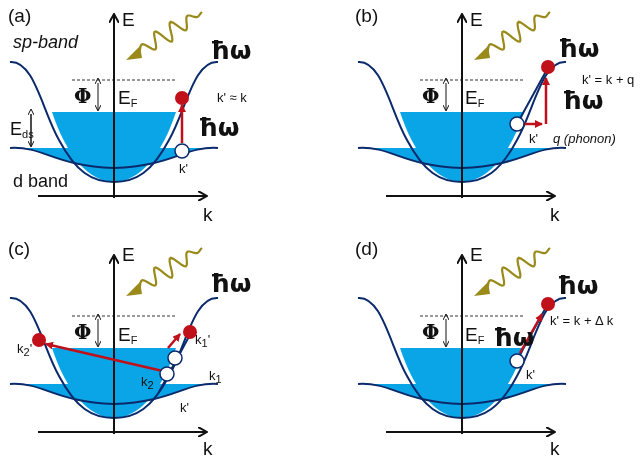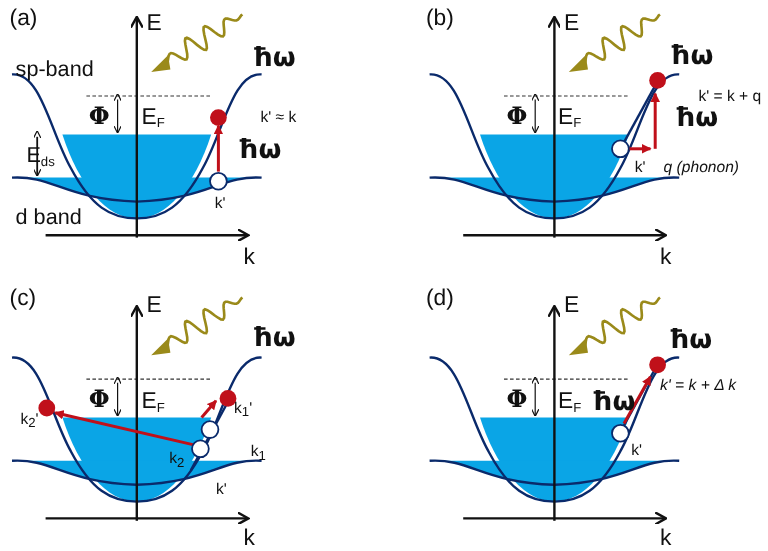--- a/index.html
+++ b/index.html
@@ -8,21 +8,21 @@
   .panel { position: absolute; width: 320px; height: 230px; }
   .panel svg { position: absolute; left: 0; top: 0; width: 320px; height: 230px; overflow: visible; }
   .lbl { position: absolute; color: #111; white-space: nowrap; line-height: 1; font-family: "Liberation Sans", sans-serif; }
   .panel-letter { font-size: 19px; }
   .axis-lbl { font-size: 19px; }
   .band-lbl { font-size: 18px; }
   .phi { font-size: 20px; font-weight: bold; font-family: "DejaVu Serif", serif; }
   .ef { font-size: 19px; }
   .ef sub, .eds sub, .klbl sub { font-size: 11px; vertical-align: -3px; }
   .eds { font-size: 18px; }
-  .hw { font-size: 22px; font-weight: bold; font-family: "DejaVu Sans", sans-serif; }
+  .hw { font-size: 25px; font-weight: bold; font-family: "DejaVu Sans", sans-serif; }
   .klbl { font-size: 13px; }
 </style>
 </head>
 <body>
 
 <div id="figure">
 
   <div class="panel" id="panel-a" style="left:0;top:0;">
     <svg>
         <defs>
@@ -50,25 +50,25 @@
         <path d="M202.0,12.0 L200.9,12.9 L200.1,14.1 L199.2,15.4 L198.3,16.4 L197.0,17.1 L195.5,17.1 L193.6,16.7 L191.5,16.0 L189.6,15.5 L187.9,15.5 L186.8,16.4 L186.3,18.2 L186.4,20.8 L186.7,23.8 L186.9,26.8 L186.7,29.1 L185.8,30.3 L184.1,30.2 L181.7,28.8 L178.7,26.7 L175.6,24.3 L172.8,22.5 L170.8,21.8 L169.7,22.7 L169.6,25.1 L170.2,28.8 L171.2,33.0 L172.1,37.0 L172.4,40.0 L171.8,41.6 L170.1,41.5 L167.5,39.9 L164.2,37.4 L160.9,34.6 L157.9,32.5 L155.7,31.5 L154.4,32.1 L154.1,34.2 L154.6,37.5 L155.3,41.3 L156.0,45.0 L156.1,47.8 L155.5,49.4 L154.1,49.7 L151.9,48.8 L149.3,47.3 L146.7,45.7 L144.3,44.6 L142.5,44.2 L141.3,44.9 L140.6,46.3 L140.2,48.3 L139.9,50.4 L139.5,52.3 L138.7,53.7 L137.6,54.6 L136.2,55.0 L134.7,55.2 L133.3,55.4 L132.0,56.0" fill="none" stroke="#9a8a1a" stroke-width="2.2"></path>
         <path d="M126,60 L140,46 L142,58 Z" fill="#9a8a1a"></path>
         <line x1="182" y1="143" x2="182" y2="105" stroke="#c0101a" stroke-width="2.5" marker-end="url(#ah-r-a)"></line>
         <circle cx="182" cy="98" r="7" fill="#c0101a"></circle>
         <circle cx="182" cy="151" r="7" fill="#ffffff" stroke="#0a2a6b" stroke-width="1.5"></circle>
         <line x1="31" y1="114" x2="31" y2="146" stroke="#111111" stroke-width="1.5" marker-end="url(#ah-s-a)" marker-start="url(#ah-s2-a)"></line>
       </svg>
     <span class="lbl panel-letter" style="left:8px;top:6px;">(a)</span>
     <span class="lbl axis-lbl" style="left:122px;top:10px;">E</span>
     <span class="lbl axis-lbl" style="left:203px;top:205px;">k</span>
-    <span class="lbl band-lbl" style="left:13px;top:48px;">sp-band</span>
+    <span class="lbl band-lbl" style="left:13px;top:33px;font-style:italic;">sp-band</span>
     <span class="lbl band-lbl" style="left:13px;top:172px;text-align:right;">d band</span>
     <span class="lbl phi" style="left:74px;top:86px;">Φ</span>
     <span class="lbl ef" style="left:118px;top:88px;"><span>E</span><sub>F</sub></span>
-    <span class="lbl eds" style="left:22px;top:120px;"><span>E</span><sub>ds</sub></span>
+    <span class="lbl eds" style="left:10px;top:120px;"><span>E</span><sub>ds</sub></span>
     <span class="lbl hw" style="left:210px;top:38px;">ħω</span>
     <span class="lbl hw" style="left:198px;top:115px;">ħω</span>
     <span class="lbl klbl" style="left:198px;top:91px;padding-left:19px;">k' ≈ k</span>
     <span class="lbl klbl" style="left:179px;top:162px;">k'</span>
   </div>
 
   <div class="panel" id="panel-b" style="left:320px;top:0;">
     <svg>
         <defs>
           <marker id="ah-k-b" markerWidth="10" markerHeight="10" refX="8" refY="5" orient="auto" markerUnits="userSpaceOnUse">
@@ -190,17 +190,17 @@
         <circle cx="228" cy="75" r="7" fill="#c0101a"></circle>
         <circle cx="197" cy="132" r="7" fill="#ffffff" stroke="#0a2a6b" stroke-width="1.5"></circle>
       </svg>
     <span class="lbl panel-letter" style="left:35px;top:10px;">(d)</span>
     <span class="lbl axis-lbl" style="left:150px;top:16px;">E</span>
     <span class="lbl axis-lbl" style="left:230px;top:210px;">k</span>
     <span class="lbl phi" style="left:102px;top:93px;">Φ</span>
     <span class="lbl ef" style="left:145px;top:96px;"><span>E</span><sub>F</sub></span>
     <span class="lbl hw" style="left:173px;top:96px;">ħω</span>
     <span class="lbl hw" style="left:237px;top:44px;">ħω</span>
-    <span class="lbl klbl" style="left:230px;top:85px;font-style:italic;">k' = k + Δ k</span>
+    <span class="lbl klbl" style="left:230px;top:85px;">k' = k + Δ k</span>
     <span class="lbl klbl" style="left:206px;top:139px;">k'</span>
   </div>
 
 </div>
 
 </body></html>

